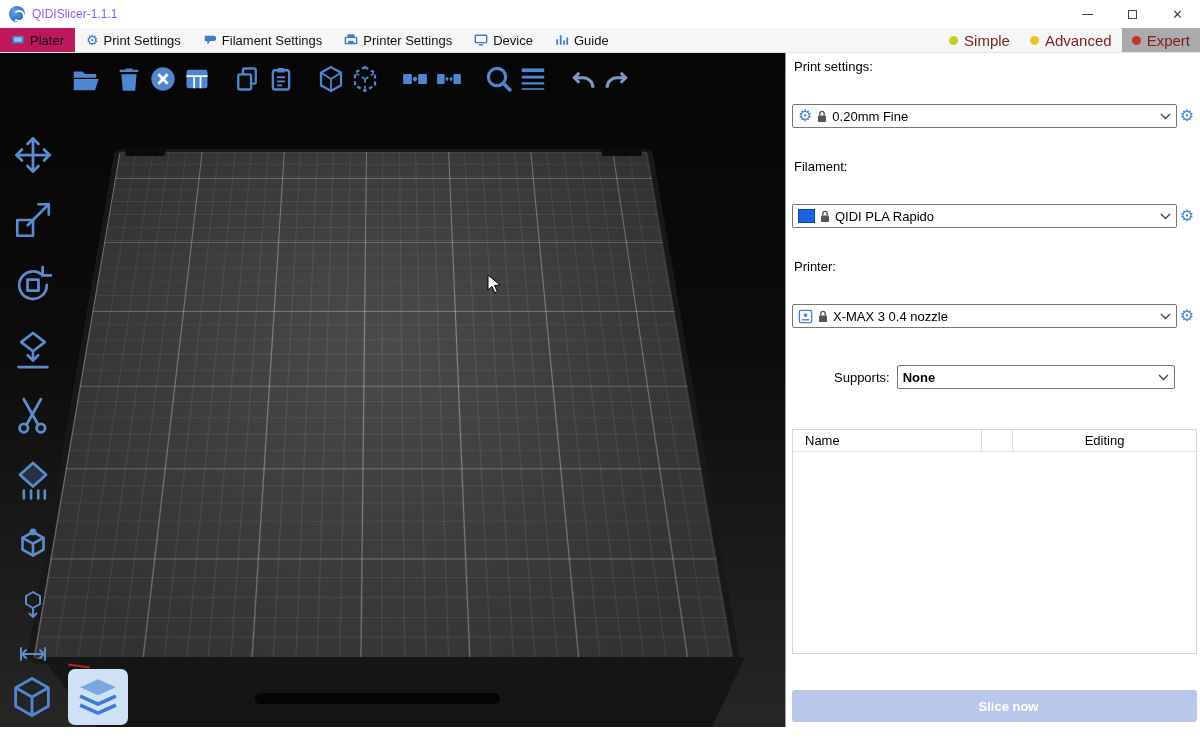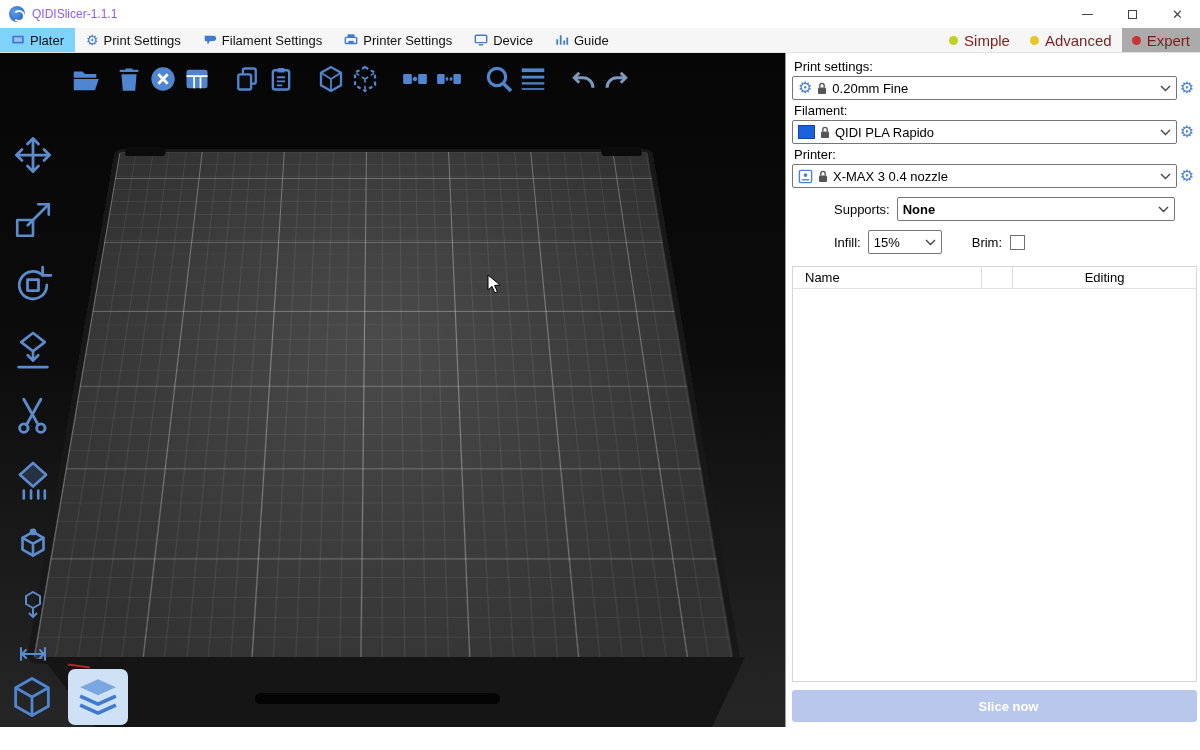--- a/index.html
+++ b/index.html
@@ -19,21 +19,21 @@
   .wc .min { width:11px; height:1px; background:#444; display:block; }
   .wc .max { width:9px; height:9px; border:1px solid #444; display:block; }
 
   
   .menubar { height:23px; display:flex; align-items:center; background:#fff; padding-left:4px; }
   .menu-item { font-size:13px; color:#1a1a1a; padding:0 9px; height:100%; display:flex; align-items:center; }
 
   
   .tabbar { height:25px; display:flex; align-items:stretch; background:#f6f6f6; border-bottom:1px solid #e3e3e3; }
   .tab { display:flex; align-items:center; gap:5px; padding:0 11px; font-size:13px; color:#111; }
-  .tab.active { background:#7dd3fc; }
+  .tab.active { background:#be185d; }
   .tab .ticon { display:flex; align-items:center; }
   .tab .gear-glyph { color:#3f7ad1; font-size:14px; line-height:1; }
   .tab-spacer { flex:1; }
   .mode { display:flex; align-items:center; gap:6px; padding:0 10px; font-size:15px; color:#7f1d1d; }
   .mode .dot { width:9px; height:9px; border-radius:50%; display:block; }
   .dot-simple { background:#c5cf1f; }
   .dot-advanced { background:#e6c822; }
   .dot-expert { background:#cc3333; }
   .mode.active { background:#ababab; }
 
@@ -74,21 +74,21 @@
 
   
   .view-toggles { position:absolute; left:6px; bottom:2px; display:flex; align-items:flex-end; gap:10px; }
   .vt { width:52px; height:56px; display:flex; align-items:center; justify-content:center; }
   .vt.panelbg { background:#cfe1f5; border-radius:7px; width:60px; }
 
   .cursor { position:absolute; left:487px; top:221px; }
 
   
   .panel { position:absolute; left:785px; top:0; width:415px; height:674px; background:#fff;
-      border-left:1px solid #9c9c9c; padding:3px 3px 5px 6px; display:flex; flex-direction:column; }
+      border-left:1px solid #9c9c9c; padding:3px 3px 5px 6px; display:flex; flex-direction:column;gap:28px; }
   .plabel { font-size:13px; color:#000; margin:3px 0 2px 2px; }
   .combo-row { display:flex; align-items:center; }
   .combo { flex:1; height:24px; border:1px solid #767676; border-radius:2px; background:#fff;
       display:flex; align-items:center; gap:5px; padding:0 5px; font-size:13px; color:#000; }
   .combo .chev { margin-left:auto; }
   .gear-btn { width:20px; text-align:center; color:#4a85d0; font-size:16px; line-height:1; }
   .swatch { width:17px; height:14px; background:#1b63de; border:1px solid #0d47a8; }
   .inline-row { display:flex; align-items:center; margin-top:9px;margin-left:40px; }
   .inline-row .plabel { margin:0 7px 0 2px; }
   .combo.supports { margin-right:22px;font-weight:bold; }
@@ -449,31 +449,20 @@
       <div class="inline-row">
         <span class="plabel">Supports:</span>
         <div class="combo supports">
           <span>None</span>
           <svg class="chev" width="11" height="7" viewBox="0 0 11 7">
               <path d="M1 1l4.5 4.5L10 1" fill="none" stroke="#444" stroke-width="1.4"></path>
             </svg>
         </div>
       </div>
 
-      <div class="inline-row">
-        <span class="plabel">Infill:</span>
-        <div class="combo infill">
-          <span>15%</span>
-          <svg class="chev" width="11" height="7" viewBox="0 0 11 7">
-              <path d="M1 1l4.5 4.5L10 1" fill="none" stroke="#444" stroke-width="1.4"></path>
-            </svg>
-        </div>
-        <span class="brim-label">Brim:</span>
-        <span class="checkbox"></span>
-      </div>
 
       <div class="object-list">
         <div class="ol-header">
           <span class="ol-name">Name</span>
           <span class="ol-sep"></span>
           <span class="ol-mid"></span>
           <span class="ol-sep"></span>
           <span class="ol-editing">Editing</span>
         </div>
         <div class="ol-body"></div>

